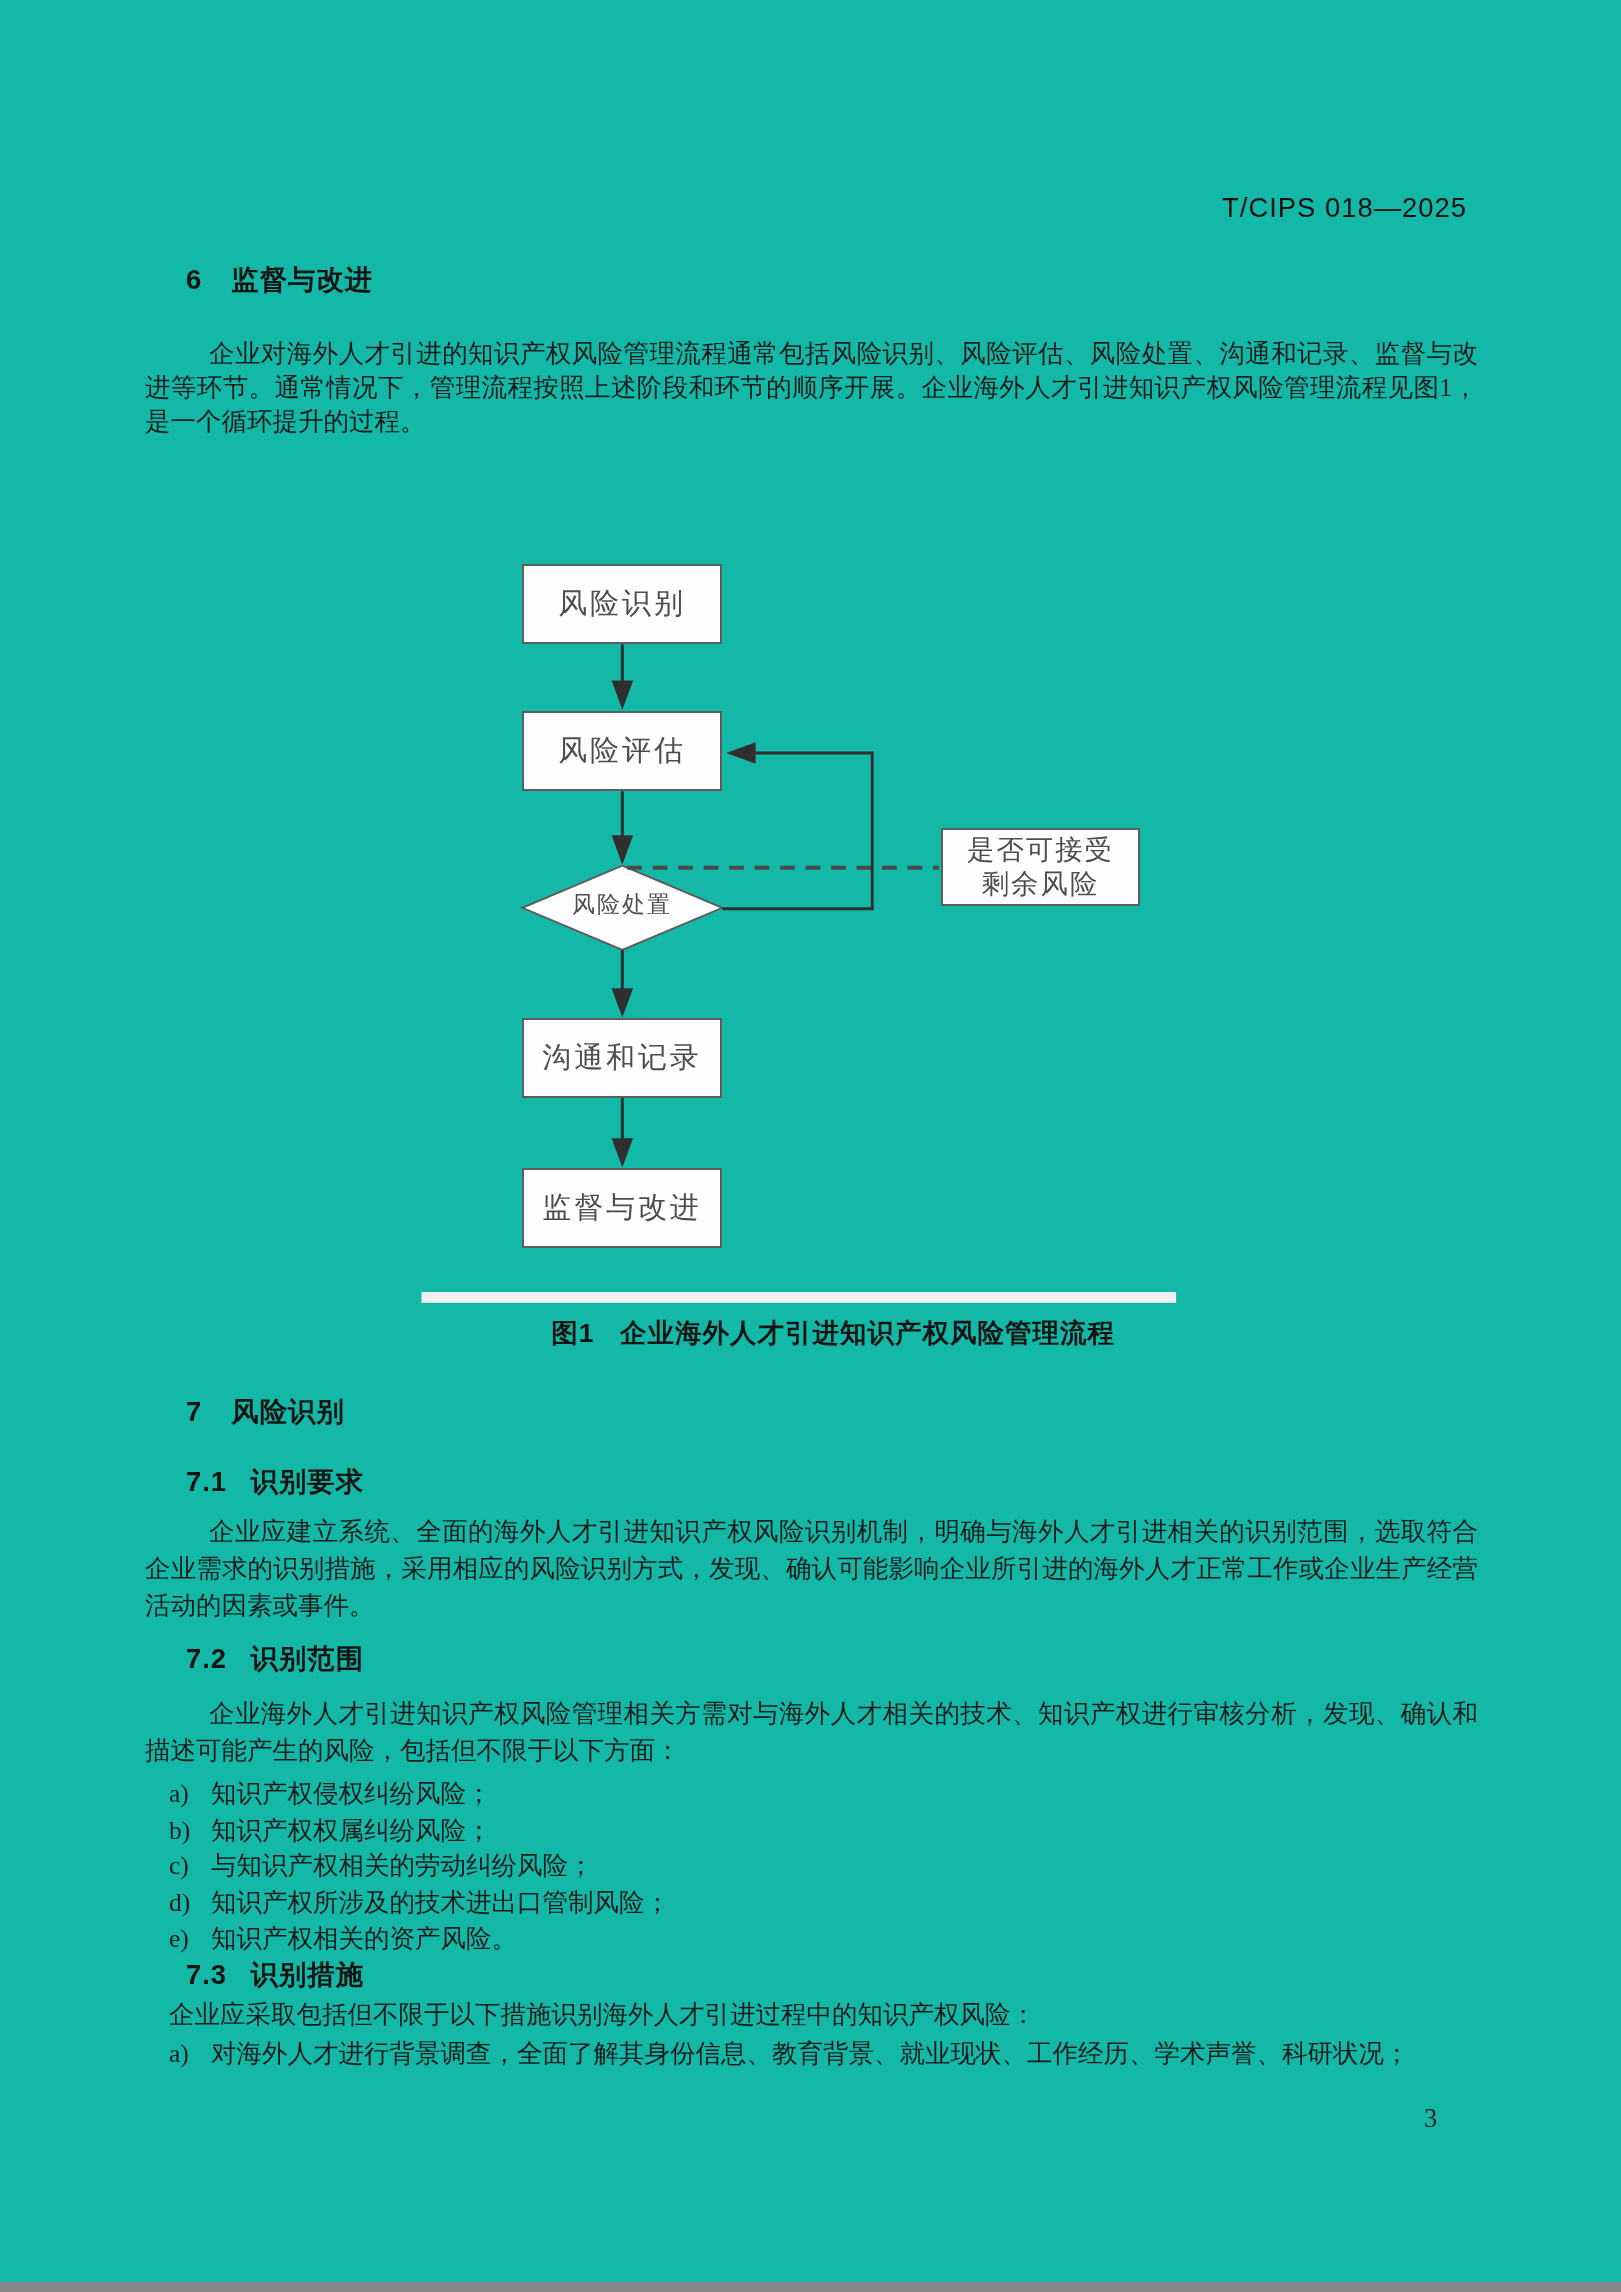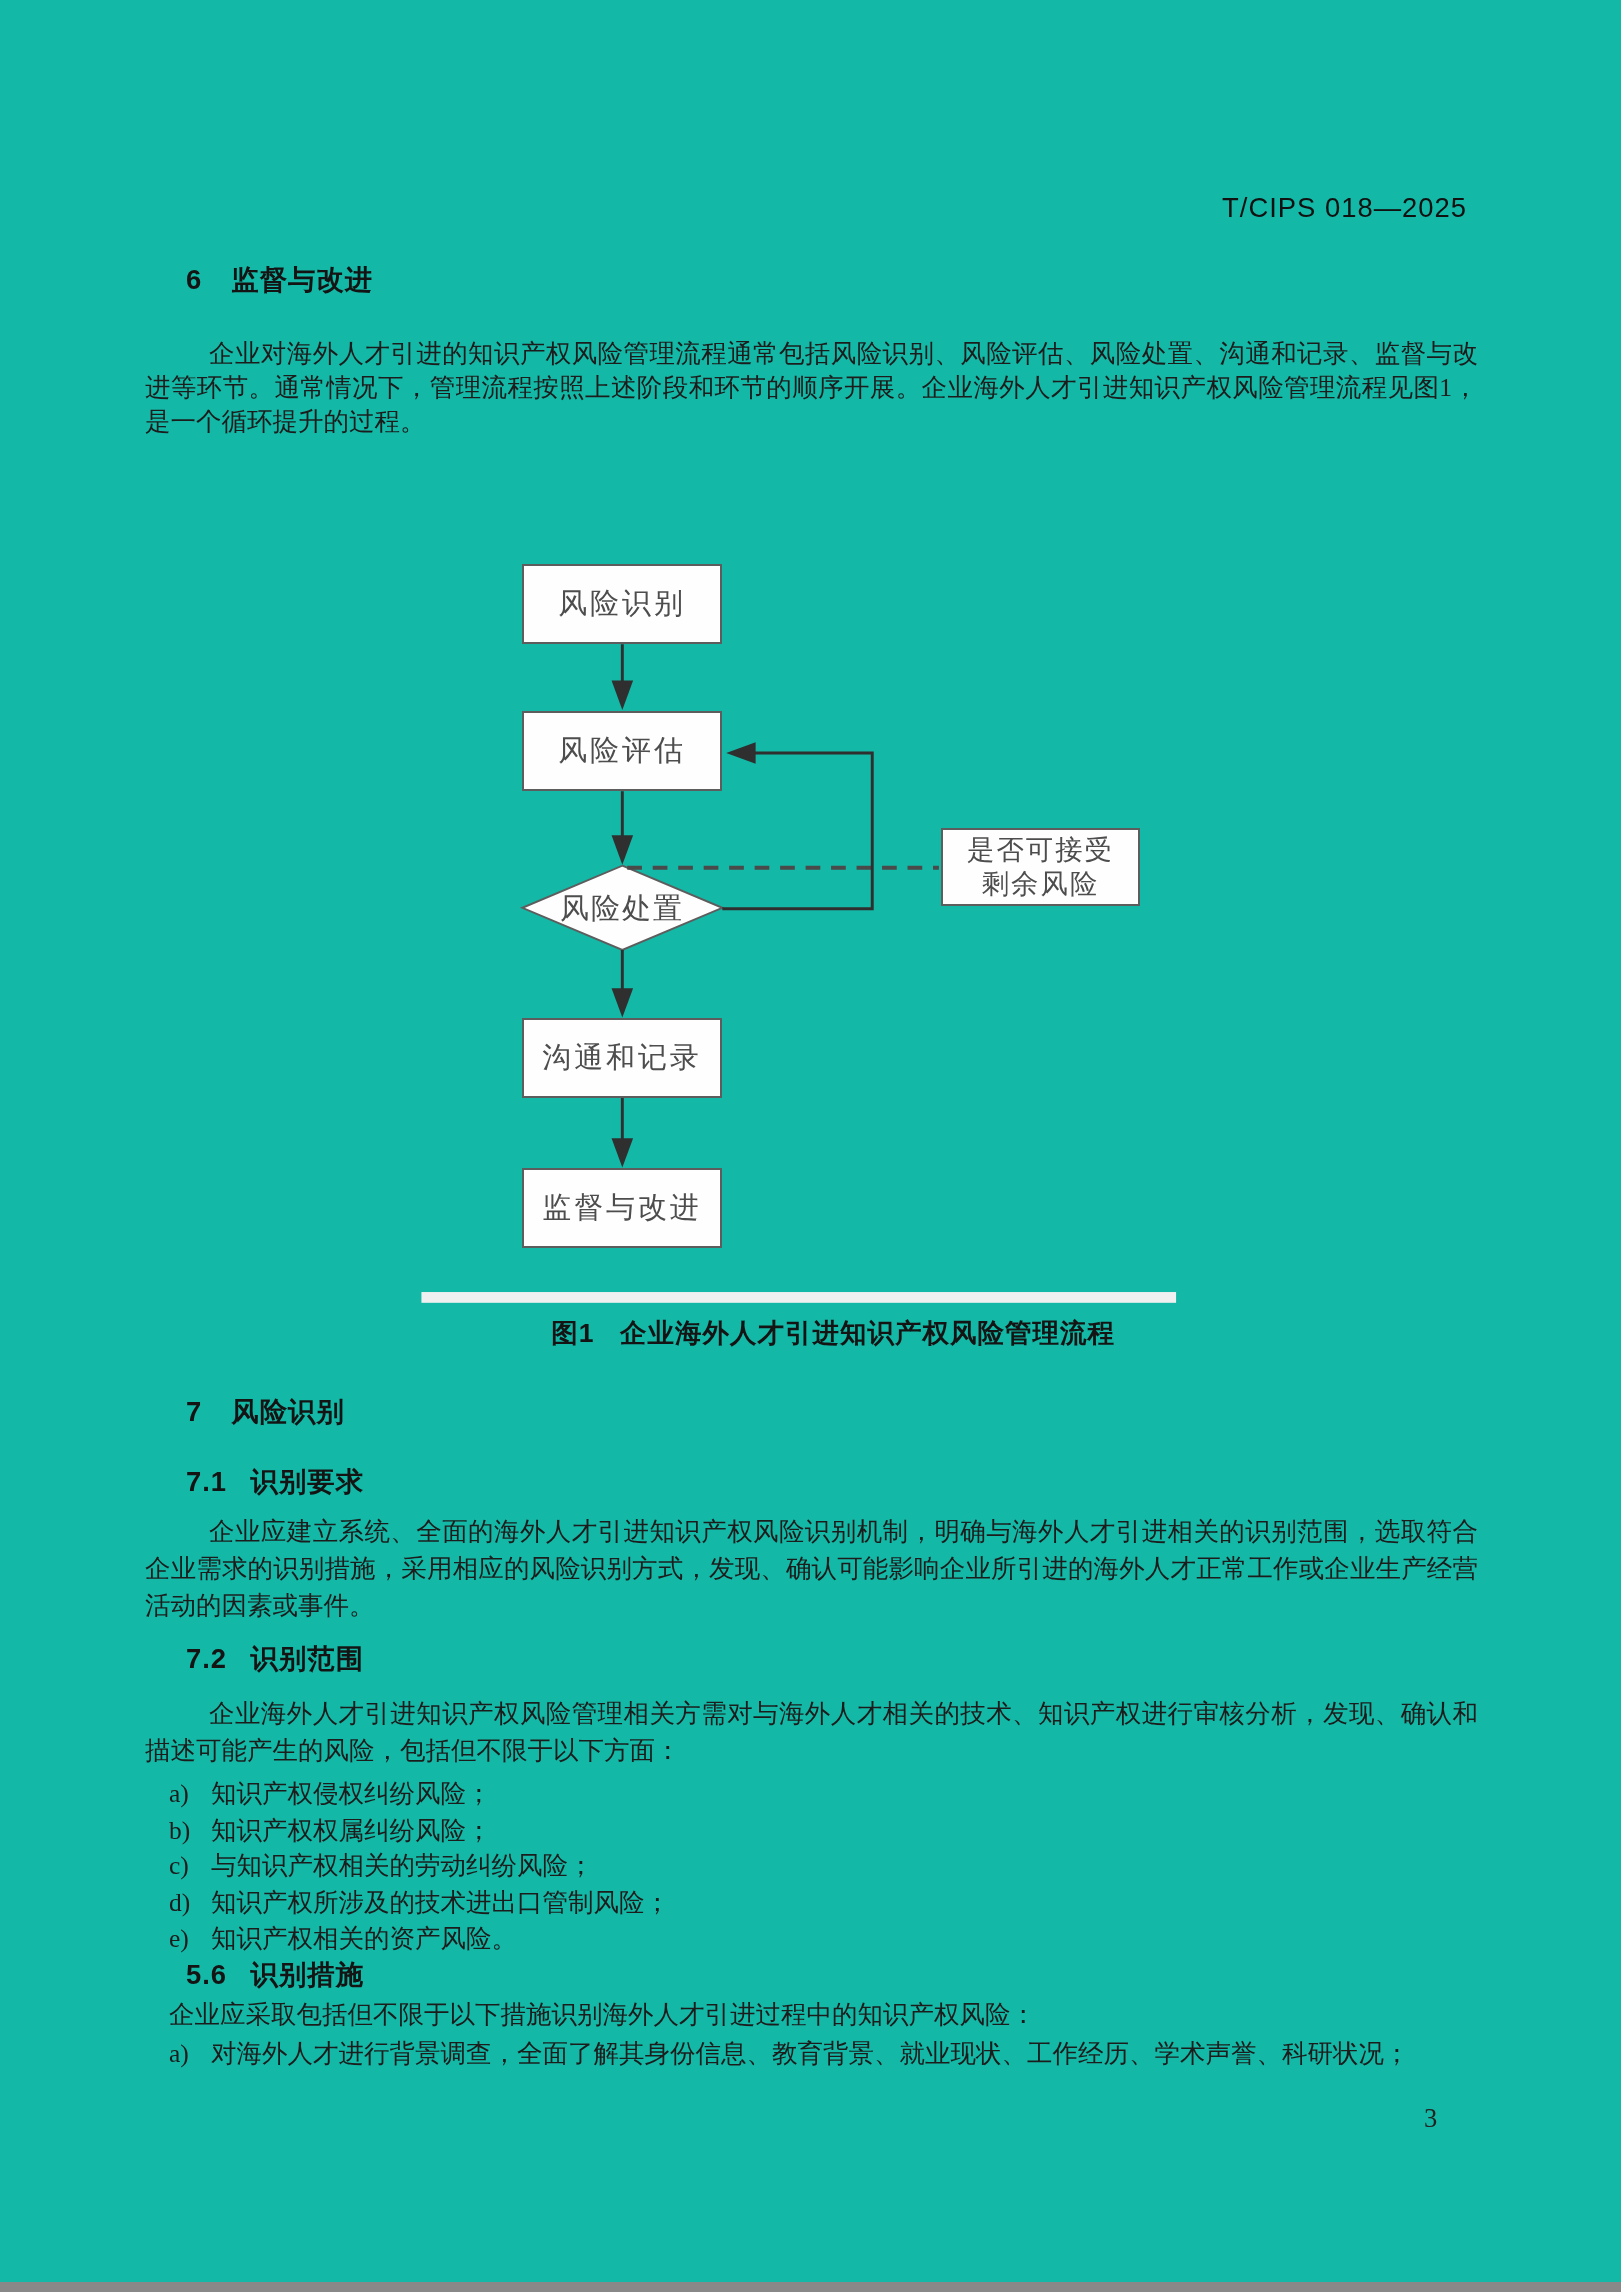--- a/index.html
+++ b/index.html
@@ -61,21 +61,21 @@
     display:flex;align-items:center;justify-content:center;
     font-family:"Liberation Sans", sans-serif;
     font-size:29px;font-weight:500;color:#4d4d4d;letter-spacing:2.9px;
     box-sizing:border-box;
   }
   .fc-node{left:522px;width:200px;height:80px;}
   .fc-diamond-label{
     position:absolute;left:534px;top:889px;width:176px;
     text-align:center;
     font-family:"Liberation Sans", sans-serif;
-    font-size:29px;font-weight:500;color:#4d4d4d;letter-spacing:2px;
+    font-size:23px;font-weight:500;color:#4d4d4d;letter-spacing:2px;
   }
   .fc-side{
     left:941px;top:828px;width:199px;height:78px;
     flex-direction:column;line-height:34px;
     font-size:27.4px;letter-spacing:2px;
   }
   .pageno{
     left:1411px;top:2103px;width:39px;text-align:center;
     font-size:26.5px;color:#222;
   }
@@ -156,21 +156,21 @@
     <span class="li-label">c)</span><span class="li-text">与知识产权相关的劳动纠纷风险；</span>
   </div>
   <div class="abs li-row" style="top:1884px;">
     <span class="li-label">d)</span><span class="li-text">知识产权所涉及的技术进出口管制风险；</span>
   </div>
   <div class="abs li-row" style="top:1920px;">
     <span class="li-label">e)</span><span class="li-text">知识产权相关的资产风险。</span>
   </div>
 
   <div class="abs h-sec" style="top:1957px;">
-    <span class="num" style="margin-right:23.5px;">5.6</span><span>识别措施</span>
+    <span class="num" style="margin-right:23.5px;">7.3</span><span>识别措施</span>
   </div>
   <div class="abs intro" style="top:1996px;">企业应采取包括但不限于以下措施识别海外人才引进过程中的知识产权风险：</div>
 
   <div class="abs li-row" style="top:2035px;">
     <span class="li-label">a)</span>
   </div>
   <div class="abs li-wrap" style="top:2035px;">对海外人才进行背景调查，全面了解其身份信息、教育背景、就业现状、工作经历、学术声誉、科研状况；</div>
 
   <div class="abs pageno">3</div>
 

